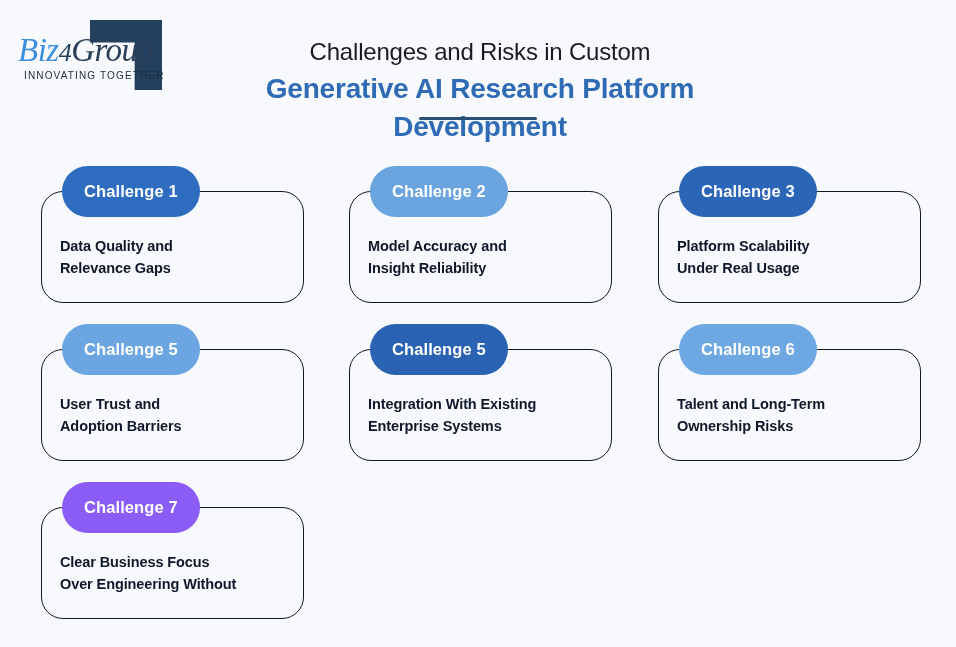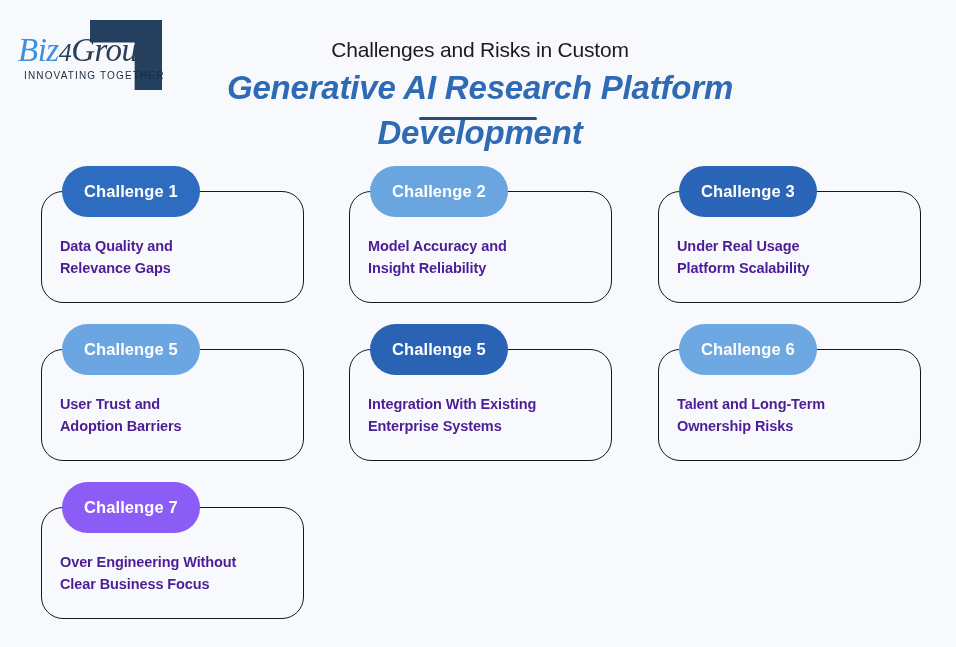--- a/index.html
+++ b/index.html
@@ -86,35 +86,34 @@
 
   .title-block {
     position: absolute;
     left: 190px;
     top: 36px;
     width: 580px;
     text-align: center;
   }
 
   .title-line1 {
-    font-size: 21px;
+    font-size: 24px;
     font-weight: 500;
     color: #1b1b1f;
     letter-spacing: -0.2px;
     line-height: 1.35;
   }
 
   .title-line2 {
-    font-size: 33px;
+    font-size: 28px;
     font-weight: 700;
     color: #2f6bb5;
     letter-spacing: -0.2px;
     line-height: 1.35;
     margin-top: 2px;
-    font-style: italic;
   }
 
   .title-underline {
     position: absolute;
     left: 419px;
     top: 117px;
     width: 118px;
     height: 3px;
     background: #2a4f77;
     border-radius: 2px;
@@ -153,21 +152,21 @@
     background: #f7f9fc;
   }
 
   .card-body {
     position: absolute;
     left: 18px;
     top: 43px;
     right: 12px;
     font-size: 14.5px;
     font-weight: 700;
-    color: #4c1d95;
+    color: #0f172a;
     line-height: 1.52;
     letter-spacing: -0.1px;
   }
 
   .badge {
     position: absolute;
     left: 21px;
     top: 0;
     height: 51px;
     padding: 0 22px;
@@ -226,22 +225,22 @@
             <div>Model Accuracy and</div>
             <div>Insight Reliability</div>
           </div>
         </div>
         <div class="badge" style="background: rgb(106, 165, 224);">Challenge 2</div>
       </div>
 
       <div class="card-slot slot-2">
         <div class="card">
           <div class="card-body">
+            <div>Platform Scalability</div>
             <div>Under Real Usage</div>
-            <div>Platform Scalability</div>
           </div>
         </div>
         <div class="badge" style="background: rgb(43, 101, 184);">Challenge 3</div>
       </div>
 
     </div>
 
     <div class="row">
 
       <div class="card-slot slot-0">
@@ -274,22 +273,22 @@
         <div class="badge" style="background: rgb(110, 168, 227);">Challenge 6</div>
       </div>
 
     </div>
 
     <div class="row">
 
       <div class="card-slot slot-0">
         <div class="card">
           <div class="card-body">
+            <div>Clear Business Focus</div>
             <div>Over Engineering Without</div>
-            <div>Clear Business Focus</div>
           </div>
         </div>
         <div class="badge" style="background: #8b5cf6;">Challenge 7</div>
       </div>
 
     </div>
 
   </div>
 </div>
 

